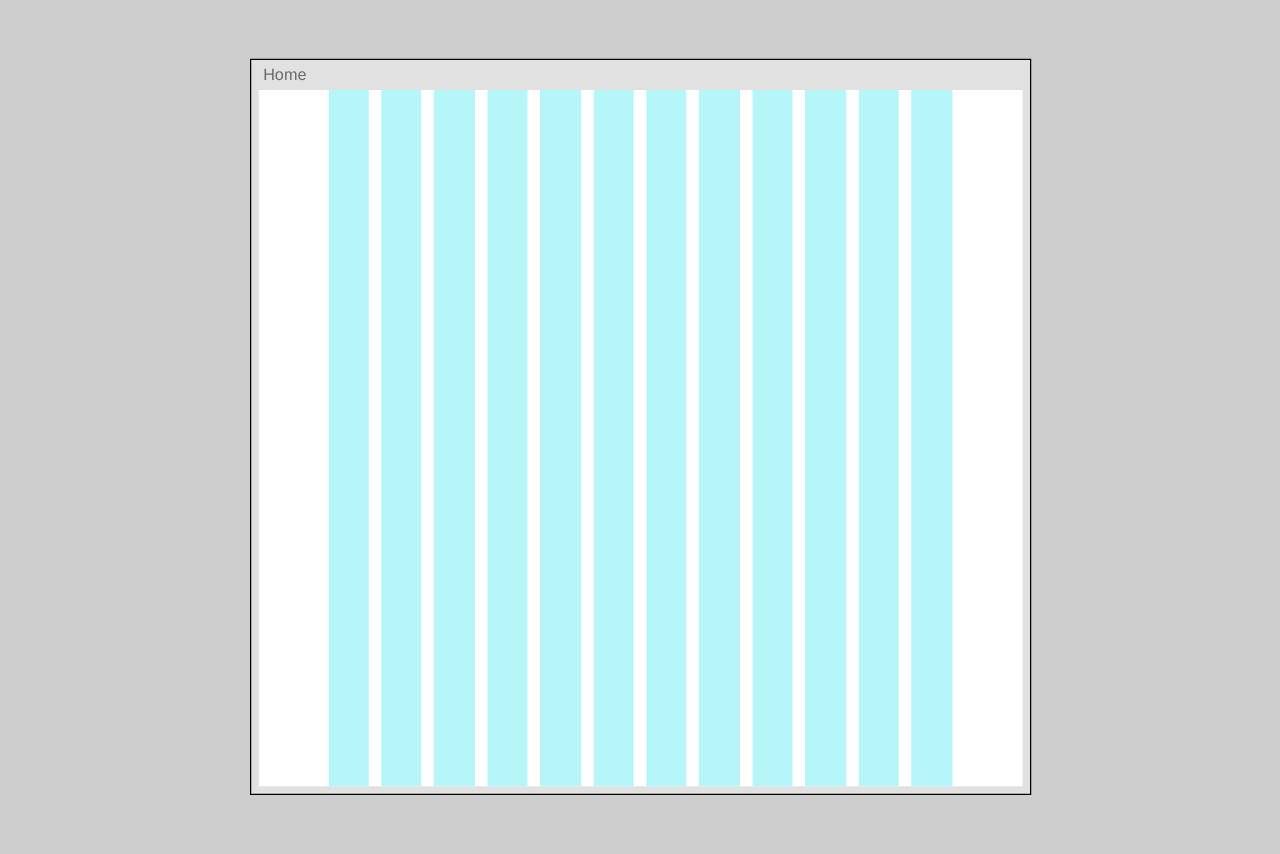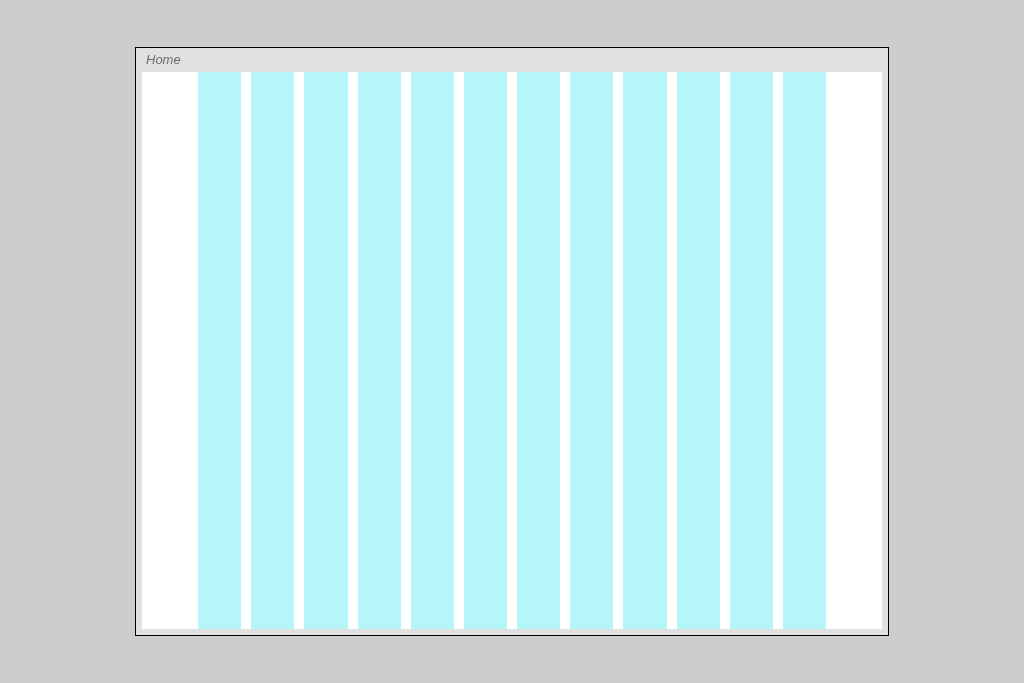--- a/index.html
+++ b/index.html
@@ -10,27 +10,26 @@
     body {
       background: #cdcdcd;
       width: 1024px;
       height: 683px;
       display: flex;
       align-items: center;
       justify-content: center;
       font-family: Arial, Helvetica, sans-serif;
     }
     .window {
-      width: 754px;
+      width: 625px;
       height: 589px;
       background: #e1e1e1;
       border: 1px solid #000;
       display: flex;
       flex-direction: column;
-      font-style: italic;
     }
     .titlebar {
       height: 24px;
       padding: 4px 10px;
       font-size: 13px;
       color: #6b6b6b;
     }
     .content {
       flex: 1;
       margin: 0 6px 6px 6px;

